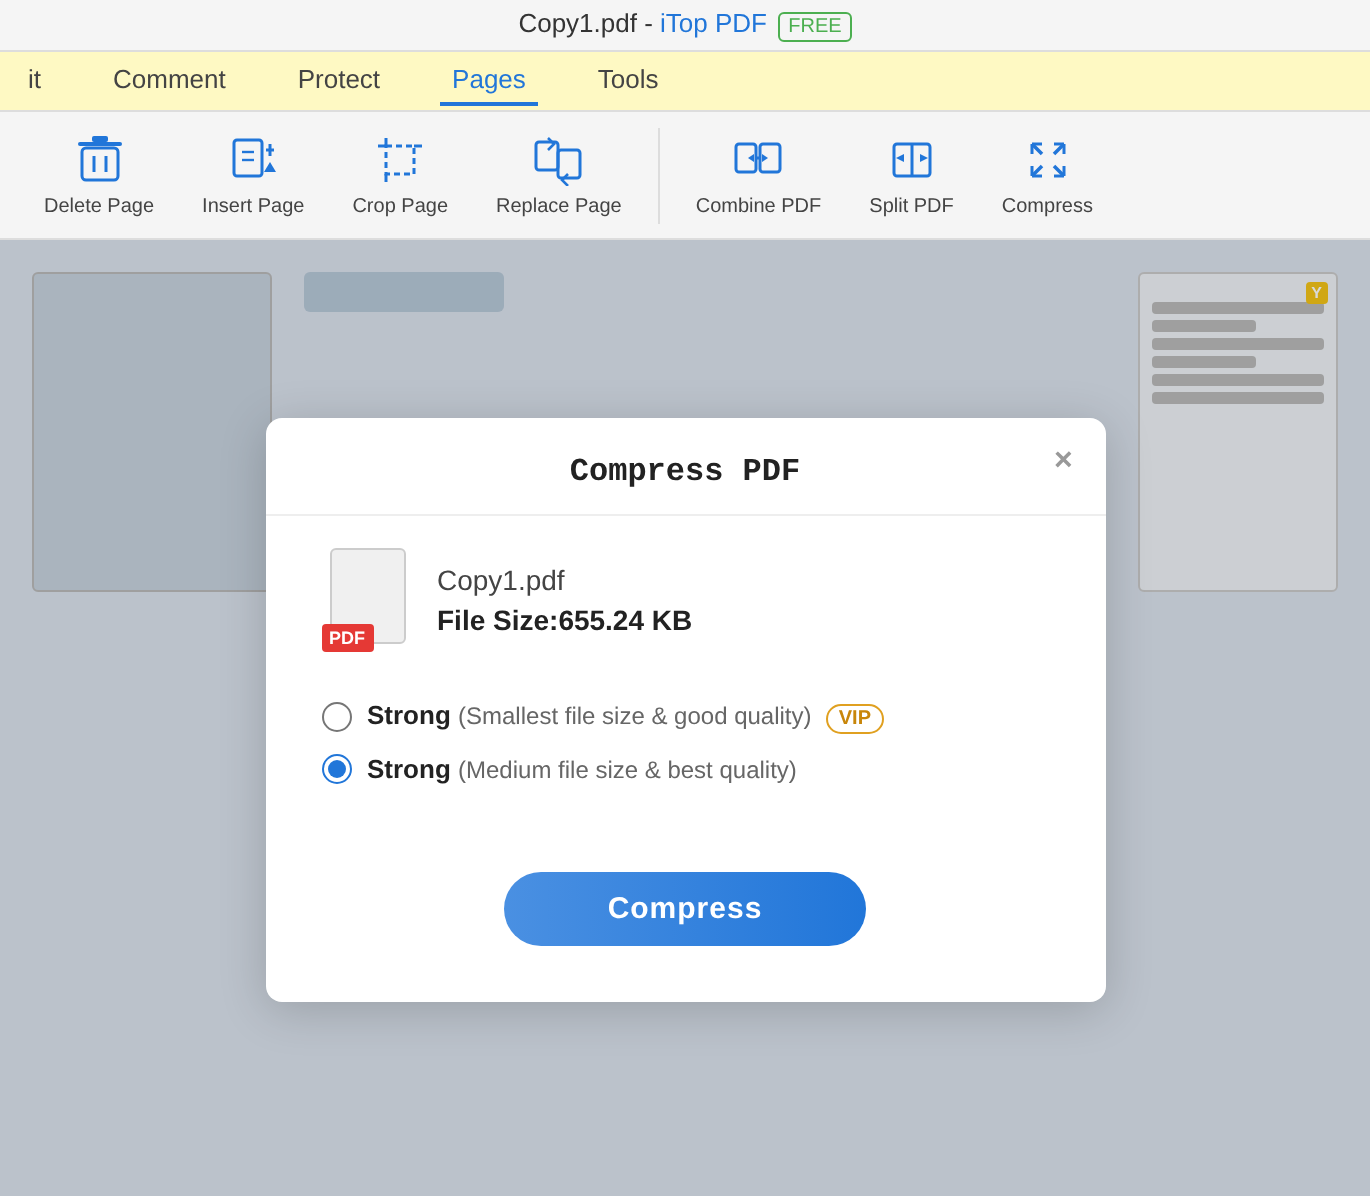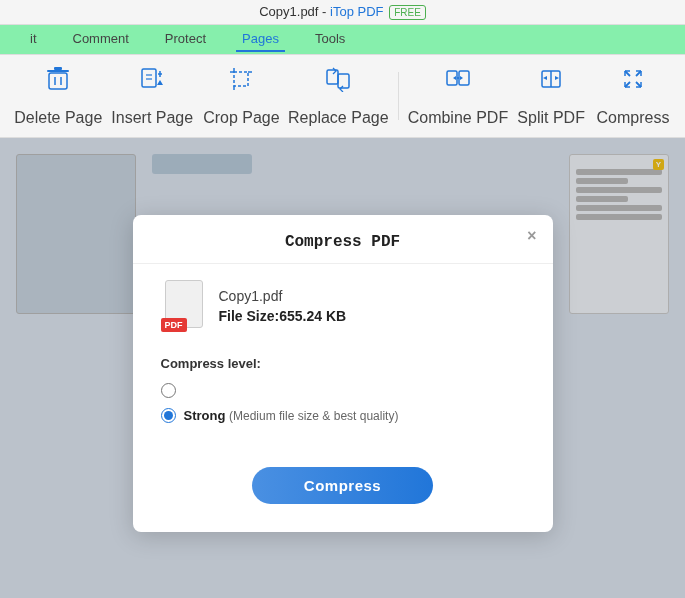--- a/index.html
+++ b/index.html
@@ -27,23 +27,23 @@
       border: 1px solid #4caf50;
       color: #4caf50;
       font-size: 10px;
       padding: 1px 4px;
       border-radius: 3px;
       margin-left: 2px;
     }
 
     
     .menu-bar {
-      background: #86efac;
-      display: flex;
-      padding: 2px 24px;
+      background: #fef9c3;
+      display: flex;
+      padding: 2px 8px;
       border-bottom: 1px solid #ddd;
       gap: 24px;
     }
     .menu-item {
       font-size: 13px;
       color: #444;
       padding: 4px 6px;
       cursor: pointer;
       border-bottom: 2px solid transparent;
     }
@@ -73,24 +73,24 @@
     .tool-btn .icon {
       width: 28px;
       height: 28px;
       display: flex;
       align-items: center;
       justify-content: center;
       color: #2176d9;
       font-size: 20px;
     }
     .tool-btn .label {
-      font-size: 16px;
+      font-size: 10px;
       color: #444;
       text-align: center;
-      margin-top: 16px;
+      margin-top: 4px;
       white-space: nowrap;
     }
     .tool-divider {
       width: 1px;
       height: 48px;
       background: #ddd;
       margin: 0 4px;
     }
 
     
@@ -435,24 +435,28 @@
             <span class="pdf-badge">PDF</span>
           </div>
           <div class="file-details">
             <div class="filename">Copy1.pdf</div>
             <div class="filesize">
               <span>File Size:</span><span>655.24 KB</span>
             </div>
           </div>
         </div>
 
-        <div class="compress-level-label">Compress level:</div>
 
         <div class="radio-option">
           <input type="radio" name="compress" id="strong" style="">
+          <label for="strong">
+            <span class="radio-label-text">Strong</span>
+            <span class="radio-desc">(Smallest file size &amp; good quality)</span>
+            <span class="vip-badge">VIP</span>
+          </label>
         </div>
 
         <div class="radio-option">
           <input type="radio" name="compress" id="medium" checked="" style="">
           <label for="medium">
             <span class="radio-label-text">Strong</span>
             <span class="radio-desc">(Medium file size &amp; best quality)</span>
           </label>
         </div>
       </div>

